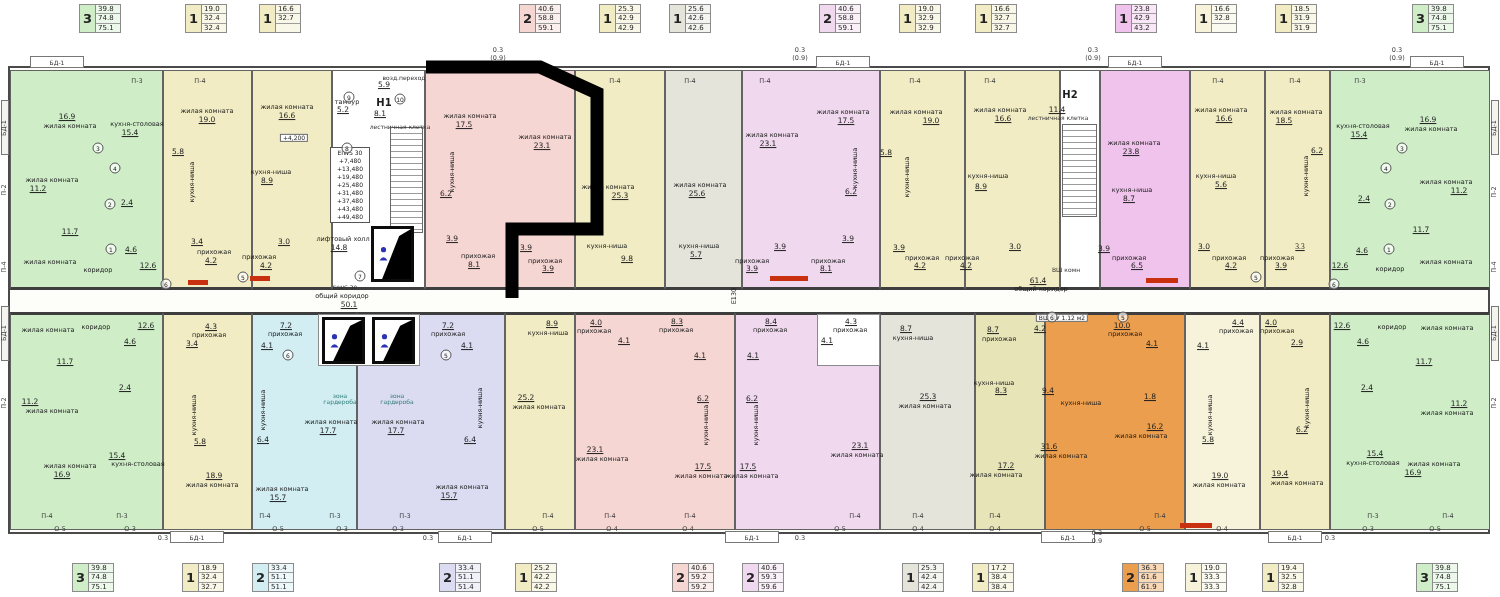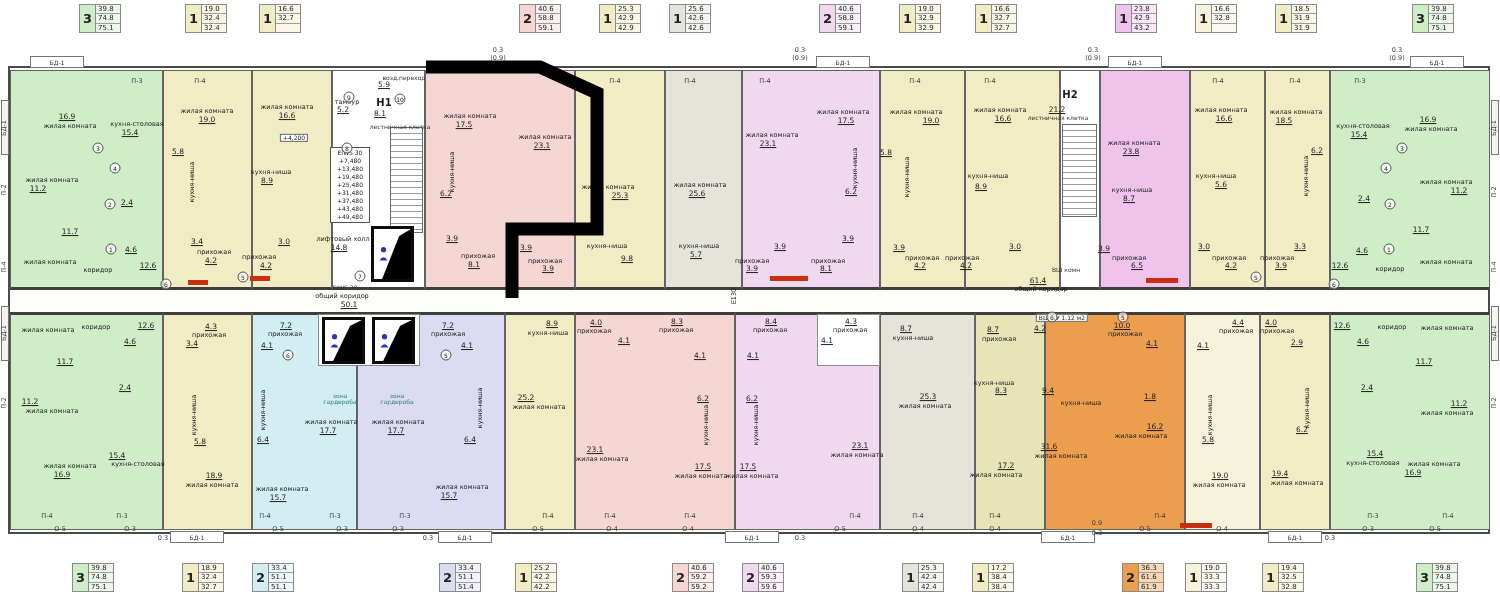--- a/index.html
+++ b/index.html
@@ -233,21 +233,21 @@
       <div class="lbl n" style="left: 922px; top: 258px;">прихожая</div>
       <div class="lbl a" style="left: 920px; top: 266px;">4.2</div>
       <div class="lbl n" style="left: 1000px; top: 110px;">жилая комната</div>
       <div class="lbl a" style="left: 1003px; top: 119px;">16.6</div>
       <div class="lbl n" style="left: 988px; top: 176px;">кухня-ниша</div>
       <div class="lbl a" style="left: 981px; top: 187px;">8.9</div>
       <div class="lbl a" style="left: 1015px; top: 247px;">3.0</div>
       <div class="lbl n" style="left: 962px; top: 258px;">прихожая</div>
       <div class="lbl a" style="left: 966px; top: 266px;">4.2</div>
       <div class="lbl big" style="left: 1070px; top: 95px;">Н2</div>
-      <div class="lbl a" style="left: 1057px; top: 110px;">21.2</div>
+      <div class="lbl a" style="left: 1057px; top: 110px;">11.4</div>
       <div class="lbl s" style="left: 1058px; top: 118px;">лестничная клетка</div>
       <div class="lbl s" style="left: 1066px; top: 270px;">ВШ комн</div>
       <div class="lbl a" style="left: 1038px; top: 281px;">61.4</div>
       <div class="lbl n" style="left: 1041px; top: 289px;">общий коридор</div>
       <div class="lbl n" style="left: 1134px; top: 143px;">жилая комната</div>
       <div class="lbl a" style="left: 1131px; top: 152px;">23.8</div>
       <div class="lbl n" style="left: 1132px; top: 190px;">кухня-ниша</div>
       <div class="lbl a" style="left: 1129px; top: 199px;">8.7</div>
       <div class="lbl a" style="left: 1104px; top: 249px;">3.9</div>
       <div class="lbl n" style="left: 1129px; top: 258px;">прихожая</div>
@@ -256,21 +256,21 @@
       <div class="lbl a" style="left: 1224px; top: 119px;">16.6</div>
       <div class="lbl n" style="left: 1216px; top: 176px;">кухня-ниша</div>
       <div class="lbl a" style="left: 1221px; top: 185px;">5.6</div>
       <div class="lbl a" style="left: 1204px; top: 247px;">3.0</div>
       <div class="lbl n" style="left: 1229px; top: 258px;">прихожая</div>
       <div class="lbl a" style="left: 1231px; top: 266px;">4.2</div>
       <div class="lbl n" style="left: 1296px; top: 112px;">жилая комната</div>
       <div class="lbl a" style="left: 1284px; top: 121px;">18.5</div>
       <div class="lbl a" style="left: 1317px; top: 151px;">6.2</div>
       <div class="lbl v" style="left: 1306px; top: 176px;">кухня-ниша</div>
-      <div class="lbl a" style="left: 1300px; top: 247px;">3.3</div>
+      <div class="lbl a" style="left: 1300px; top: 247px; font-family: Liberation Serif, serif;">3.3</div>
       <div class="lbl n" style="left: 1277px; top: 258px;">прихожая</div>
       <div class="lbl a" style="left: 1281px; top: 266px;">3.9</div>
       <div class="lbl n" style="left: 1363px; top: 126px;">кухня-столовая</div>
       <div class="lbl a" style="left: 1359px; top: 135px;">15.4</div>
       <div class="lbl a" style="left: 1428px; top: 120px;">16.9</div>
       <div class="lbl n" style="left: 1431px; top: 129px;">жилая комната</div>
       <div class="lbl n" style="left: 1446px; top: 182px;">жилая комната</div>
       <div class="lbl a" style="left: 1459px; top: 191px;">11.2</div>
       <div class="lbl a" style="left: 1364px; top: 199px;">2.4</div>
       <div class="lbl a" style="left: 1421px; top: 230px;">11.7</div>
@@ -461,21 +461,21 @@
       <div class="fac" style="left: 918px; top: 529px;">О-4</div>
       <div class="fac" style="left: 995px; top: 529px;">О-4</div>
       <div class="fac" style="left: 1145px; top: 529px;">О-5</div>
       <div class="fac" style="left: 1222px; top: 529px;">О-4</div>
       <div class="fac" style="left: 1368px; top: 529px;">О-3</div>
       <div class="fac" style="left: 1435px; top: 529px;">О-5</div>
       <div class="fac" style="left: 163px; top: 538px;">0.3</div>
       <div class="fac" style="left: 428px; top: 538px;">0.3</div>
       <div class="fac" style="left: 800px; top: 538px;">0.3</div>
       <div class="fac" style="left: 1097px; top: 533px;">0.3</div>
-      <div class="fac" style="left: 1097px; top: 523px; text-align: center;">0.9</div>
+      <div class="fac" style="left: 1097px; top: 541px; text-align: center;">0.9</div>
       <div class="fac" style="left: 1330px; top: 538px;">0.3</div>
       <div class="fac v" style="left: 4px; top: 128px;">БД-1</div>
       <div class="fac v" style="left: 4px; top: 190px;">П-2</div>
       <div class="fac v" style="left: 4px; top: 267px;">П-4</div>
       <div class="fac v" style="left: 4px; top: 333px;">БД-1</div>
       <div class="fac v" style="left: 4px; top: 403px;">П-2</div>
       <div class="fac v" style="left: 1494px; top: 128px;">БД-1</div>
       <div class="fac v" style="left: 1494px; top: 192px;">П-2</div>
       <div class="fac v" style="left: 1494px; top: 267px;">П-4</div>
       <div class="fac v" style="left: 1494px; top: 333px;">БД-1</div>

